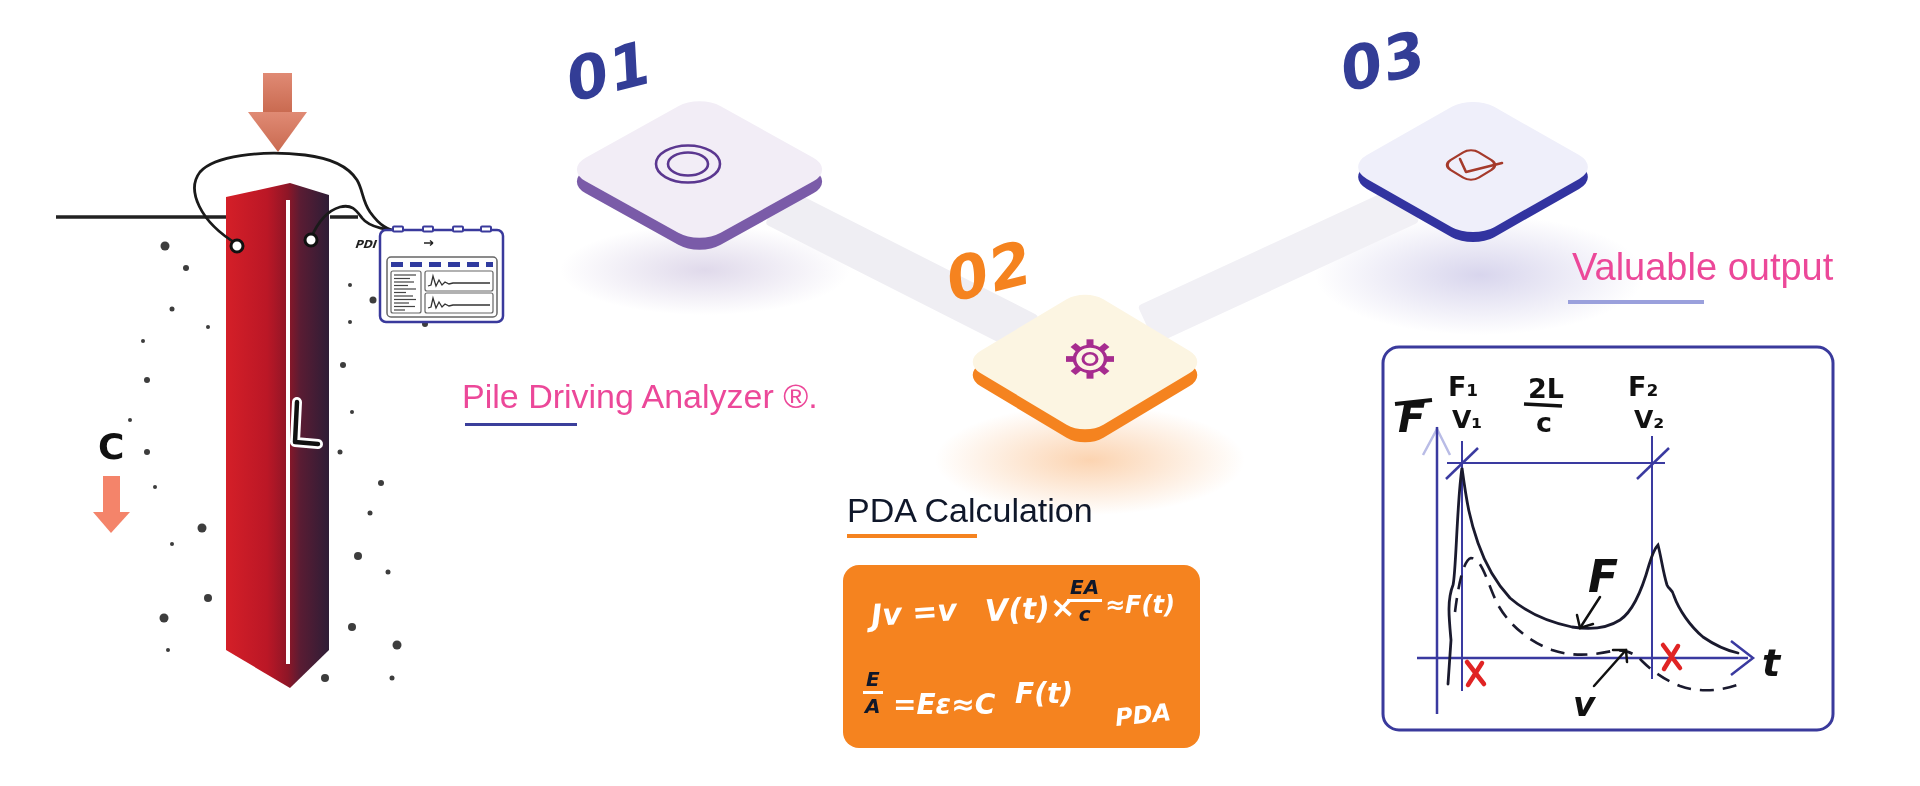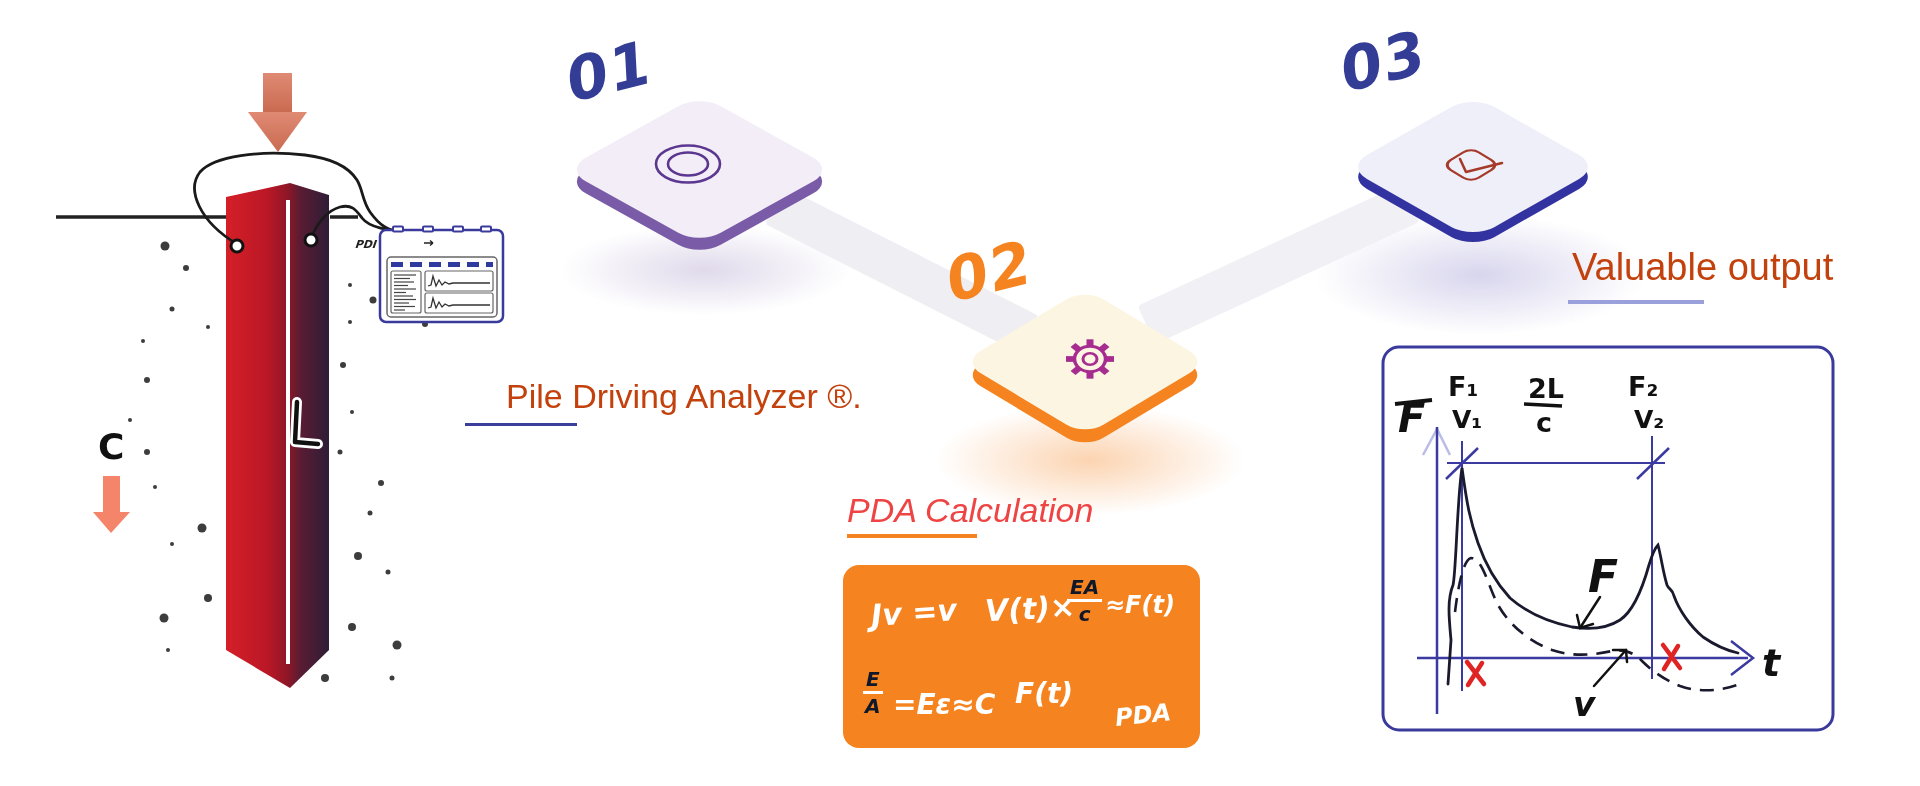--- a/index.html
+++ b/index.html
@@ -3,21 +3,21 @@
 <meta charset="utf-8">
 <style>
   html,body{margin:0;padding:0;background:#fff;}
   #stage{position:relative;width:1920px;height:786px;background:#fff;overflow:hidden;
          font-family:"Liberation Sans",sans-serif;}
   svg{display:block;}
   svg text{font-family:"DejaVu Sans",sans-serif;}
   .abs{position:absolute;}
   .num{position:absolute;font-family:"DejaVu Sans",sans-serif;font-style:italic;font-weight:bold;
        font-size:60px;letter-spacing:2px;transform:rotate(-14deg);z-index:7;}
-  .step-label{position:absolute;font-size:34px;color:#c2410c;z-index:7;}
+  .step-label{position:absolute;font-size:34px;color:#ec4899;z-index:7;}
   .underline{position:absolute;height:4px;z-index:7;}
   .tile-top,.tile-side{position:absolute;border-radius:30px;}
   .band{position:absolute;height:42px;border-radius:4px;z-index:1;}
   .glow{position:absolute;z-index:0;}
   .formula-box{position:absolute;left:843px;top:565px;width:357px;height:183px;
                background:#f5831f;border-radius:16px;z-index:6;}
   .fx{position:absolute;color:#fff;font-family:"DejaVu Sans",sans-serif;
       font-style:italic;font-weight:bold;white-space:nowrap;}
   .frac{position:absolute;color:#0f172a;text-align:center;font-family:"DejaVu Sans",sans-serif;
         font-style:italic;font-weight:bold;line-height:1;}
@@ -64,24 +64,24 @@
   <div class="tile-top" style="left:1383px;top:77px;width:180px;height:180px;background:#efeffa;transform:scaleY(0.567) rotate(45deg);z-index:3;"></div>
   <svg class="abs" style="left:1437px;top:138px;z-index:4;" width="80" height="54" viewBox="0 0 80 54">
     <rect x="-20" y="-20" width="40" height="40" rx="11" transform="translate(34,27) scale(1,0.62) rotate(45)" fill="none" stroke="#a53a2b" stroke-width="3"></rect>
     <polyline points="-11,-6 -5,7 31,-2" transform="translate(34,27)" fill="none" stroke="#a53a2b" stroke-width="2.6" stroke-linecap="round" stroke-linejoin="round"></polyline>
   </svg>
 
   <div class="num" style="left:566px;top:36px;color:#333d96;">01</div>
   <div class="num" style="left:946px;top:236px;color:#f5831f;">02</div>
   <div class="num" style="left:1340px;top:26px;color:#333d96;">03</div>
 
-  <div class="step-label" style="left:462px;top:377px;margin-left:44px;">Pile Driving Analyzer ®.</div>
+  <div class="step-label" style="left:462px;top:377px;">Pile Driving Analyzer ®.</div>
   <div class="underline" style="left:465px;top:423px;width:112px;background:#3b3f9b;height:3px;"></div>
 
-  <div class="step-label" style="left:847px;top:491px;color:#ef4444;font-style:italic;">PDA Calculation</div>
+  <div class="step-label" style="left:847px;top:491px;color:#0f172a;">PDA Calculation</div>
   <div class="underline" style="left:847px;top:534px;width:130px;background:#f5831f;"></div>
 
   <div class="step-label" style="left:1572px;top:246px;font-size:38px;">Valuable output</div>
   <div class="underline" style="left:1568px;top:300px;width:136px;background:#9aa0dc;"></div>
 
   <div class="formula-box">
     <span class="fx" style="left:28px;top:30px;font-size:30px;transform:rotate(-4deg);">Jv =v</span>
     <span class="fx" style="left:142px;top:26px;font-size:30px;transform:rotate(-3deg);">V(t)×</span>
     <span class="frac" style="left:224px;top:12px;">
       <span class="top">EA</span>

